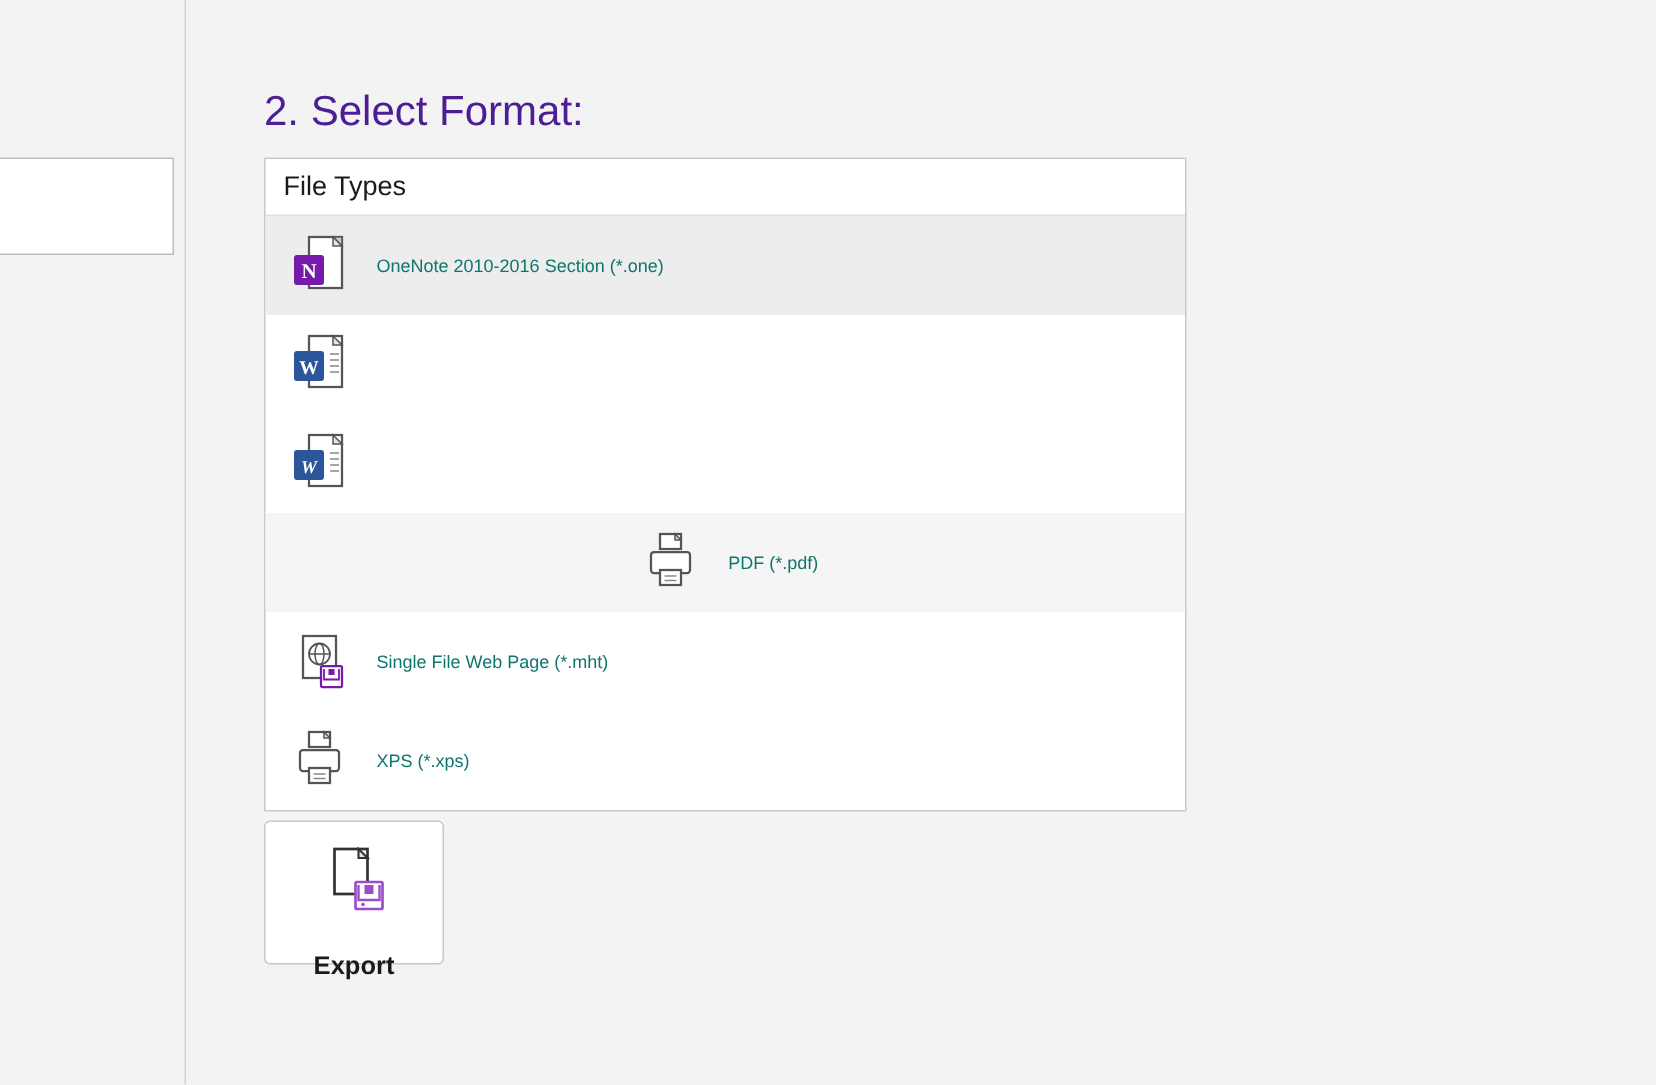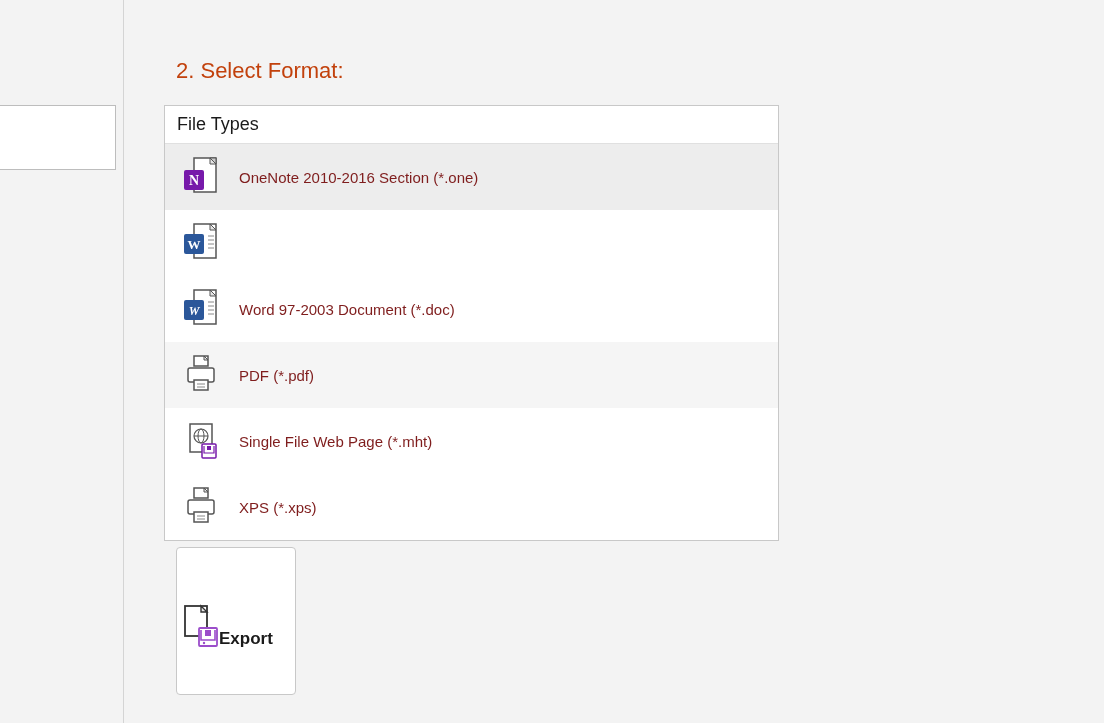--- a/index.html
+++ b/index.html
@@ -29,27 +29,27 @@
       left: 123px;
       top: 0;
       width: 1px;
       height: 723px;
       background: #d4d4d4;
     }
     .heading {
       position: absolute;
       left: 176px;
       top: 58px;
-      color: #c2410c;
-      font-size: 22px;
+      color: #4c1d95;
+      font-size: 28px;
       font-weight: 400;
     }
     .panel {
       position: absolute;
-      left: 164px;
+      left: 176px;
       top: 105px;
       width: 615px;
       background: #fff;
       border: 1px solid #c8c8c8;
     }
     .panel-header {
       padding: 8px 12px;
       font-size: 18px;
       color: #1a1a1a;
       border-bottom: 1px solid #e0e0e0;
@@ -59,47 +59,48 @@
       align-items: center;
       height: 66px;
       padding: 0 10px;
       cursor: default;
     }
     .file-item.selected {
       background: #ededed;
     }
     .file-item.hover {
       background: #f5f5f5;
+      justify-content: center;
     }
     .file-icon-wrap {
       width: 52px;
       display: flex;
       justify-content: center;
       align-items: center;
     }
     .file-icon-wrap svg {
       width: 38px;
       height: 42px;
     }
     .file-label {
-      font-size: 15px;
-      color: #7f1d1d;
+      font-size: 12px;
+      color: #0f766e;
       margin-left: 12px;
     }
     .export-btn {
       position: absolute;
       left: 176px;
       top: 547px;
       width: 120px;
-      height: 148px;
+      height: 96px;
       background: #fff;
       border: 1px solid #c8c8c8;
       border-radius: 4px;
       display: flex;
-      flex-direction: row;
+      flex-direction: column;
       align-items: center;
       padding-top: 16px;
       cursor: default;
     }
     .export-icon svg {
       width: 42px;
       height: 46px;
     }
     .export-label {
       margin-top: 19px;
@@ -153,21 +154,20 @@
         <rect x="12" y="2" width="22" height="34" fill="#fff" stroke="#555" stroke-width="1.5"></rect>
         <path d="M 28 2 L 34 8 L 28 8 Z" fill="#e5e5e5" stroke="#555" stroke-width="1"></path>
         <line x1="26" y1="14" x2="32" y2="14" stroke="#888" stroke-width="1"></line>
         <line x1="26" y1="18" x2="32" y2="18" stroke="#888" stroke-width="1"></line>
         <line x1="26" y1="22" x2="32" y2="22" stroke="#888" stroke-width="1"></line>
         <line x1="26" y1="26" x2="32" y2="26" stroke="#888" stroke-width="1"></line>
         <rect x="2" y="12" width="20" height="20" rx="2" fill="#2b579a"></rect>
         <text x="12" y="27" text-anchor="middle" fill="#fff" font-size="12" font-style="italic" font-weight="bold" font-family="Segoe UI">W</text>
       </svg>
     </div>
-    <span class="file-label">Word 97-2003 Document (*.doc)</span>
   </div>
 
   <div class="file-item hover">
     <div class="file-icon-wrap">
       <svg viewBox="0 0 38 42">
         <rect x="12" y="2" width="14" height="10" fill="#fff" stroke="#555" stroke-width="1.5"></rect>
         <path d="M 22 2 L 26 6 L 22 6 Z" fill="#e5e5e5" stroke="#555" stroke-width="1"></path>
         <rect x="6" y="14" width="26" height="14" rx="2" fill="#fff" stroke="#555" stroke-width="1.5"></rect>
         <rect x="12" y="26" width="14" height="10" fill="#fff" stroke="#555" stroke-width="1.5"></rect>
         <line x1="15" y1="30" x2="23" y2="30" stroke="#888" stroke-width="1"></line>

